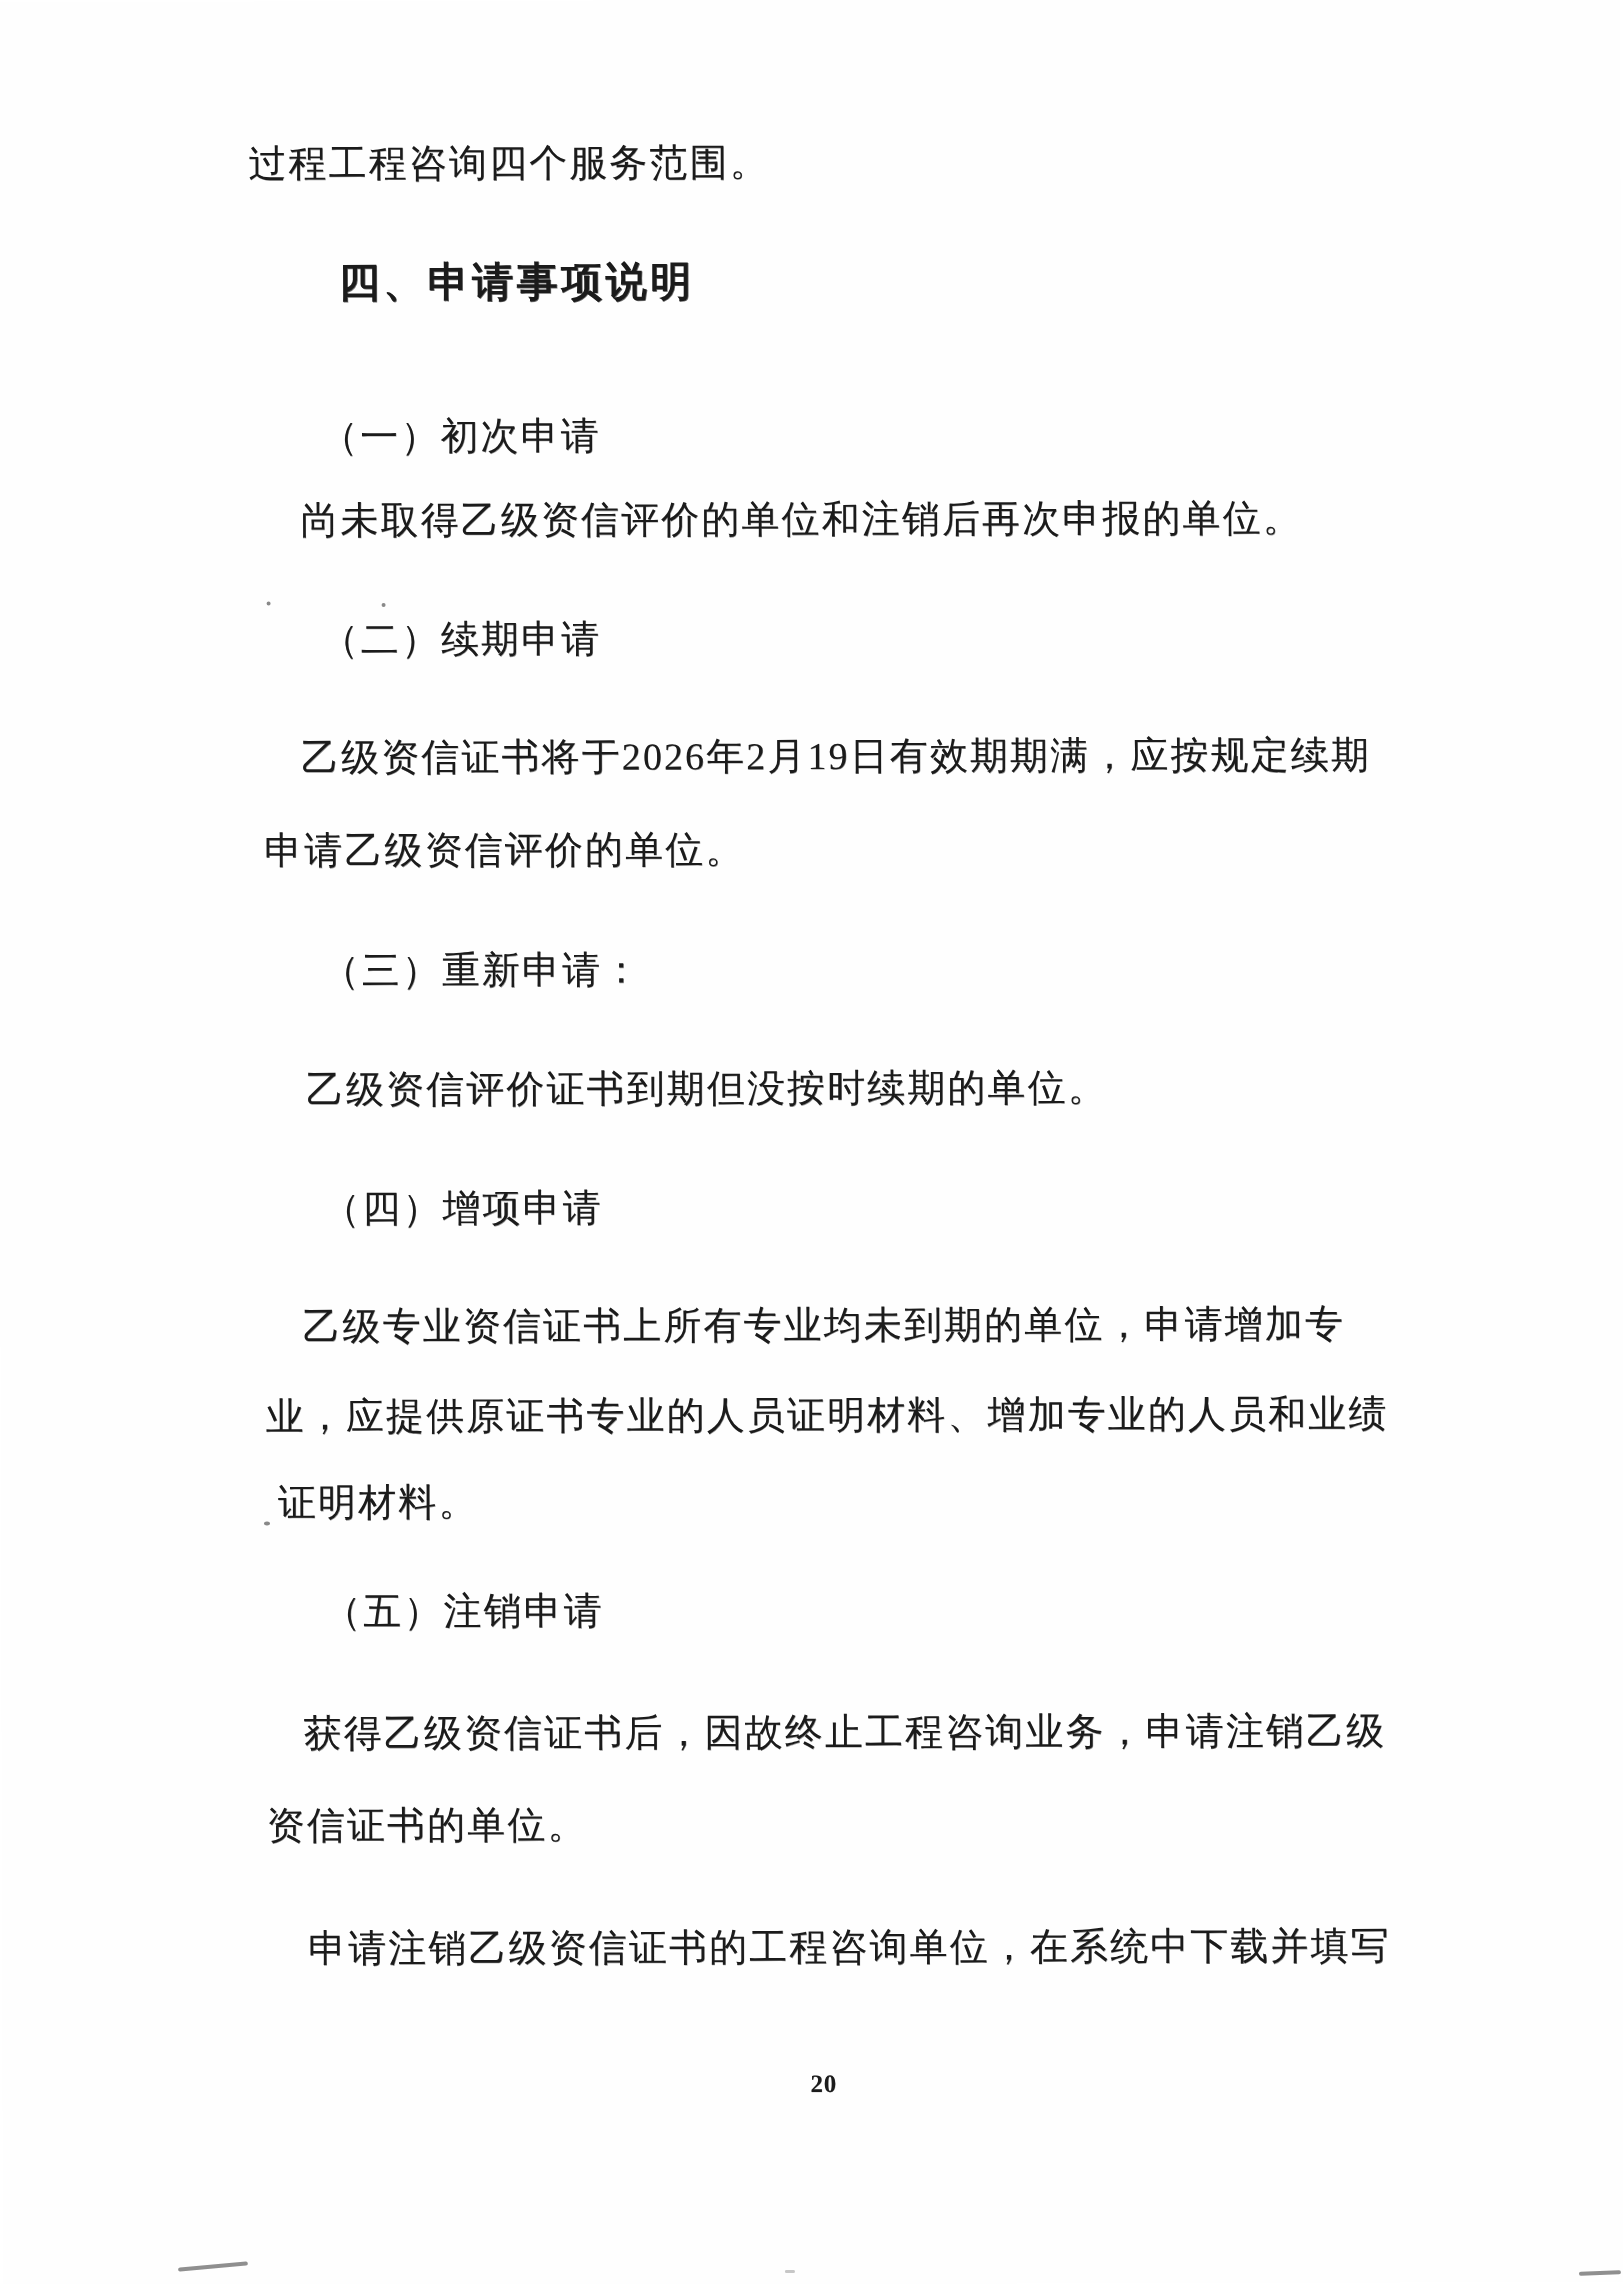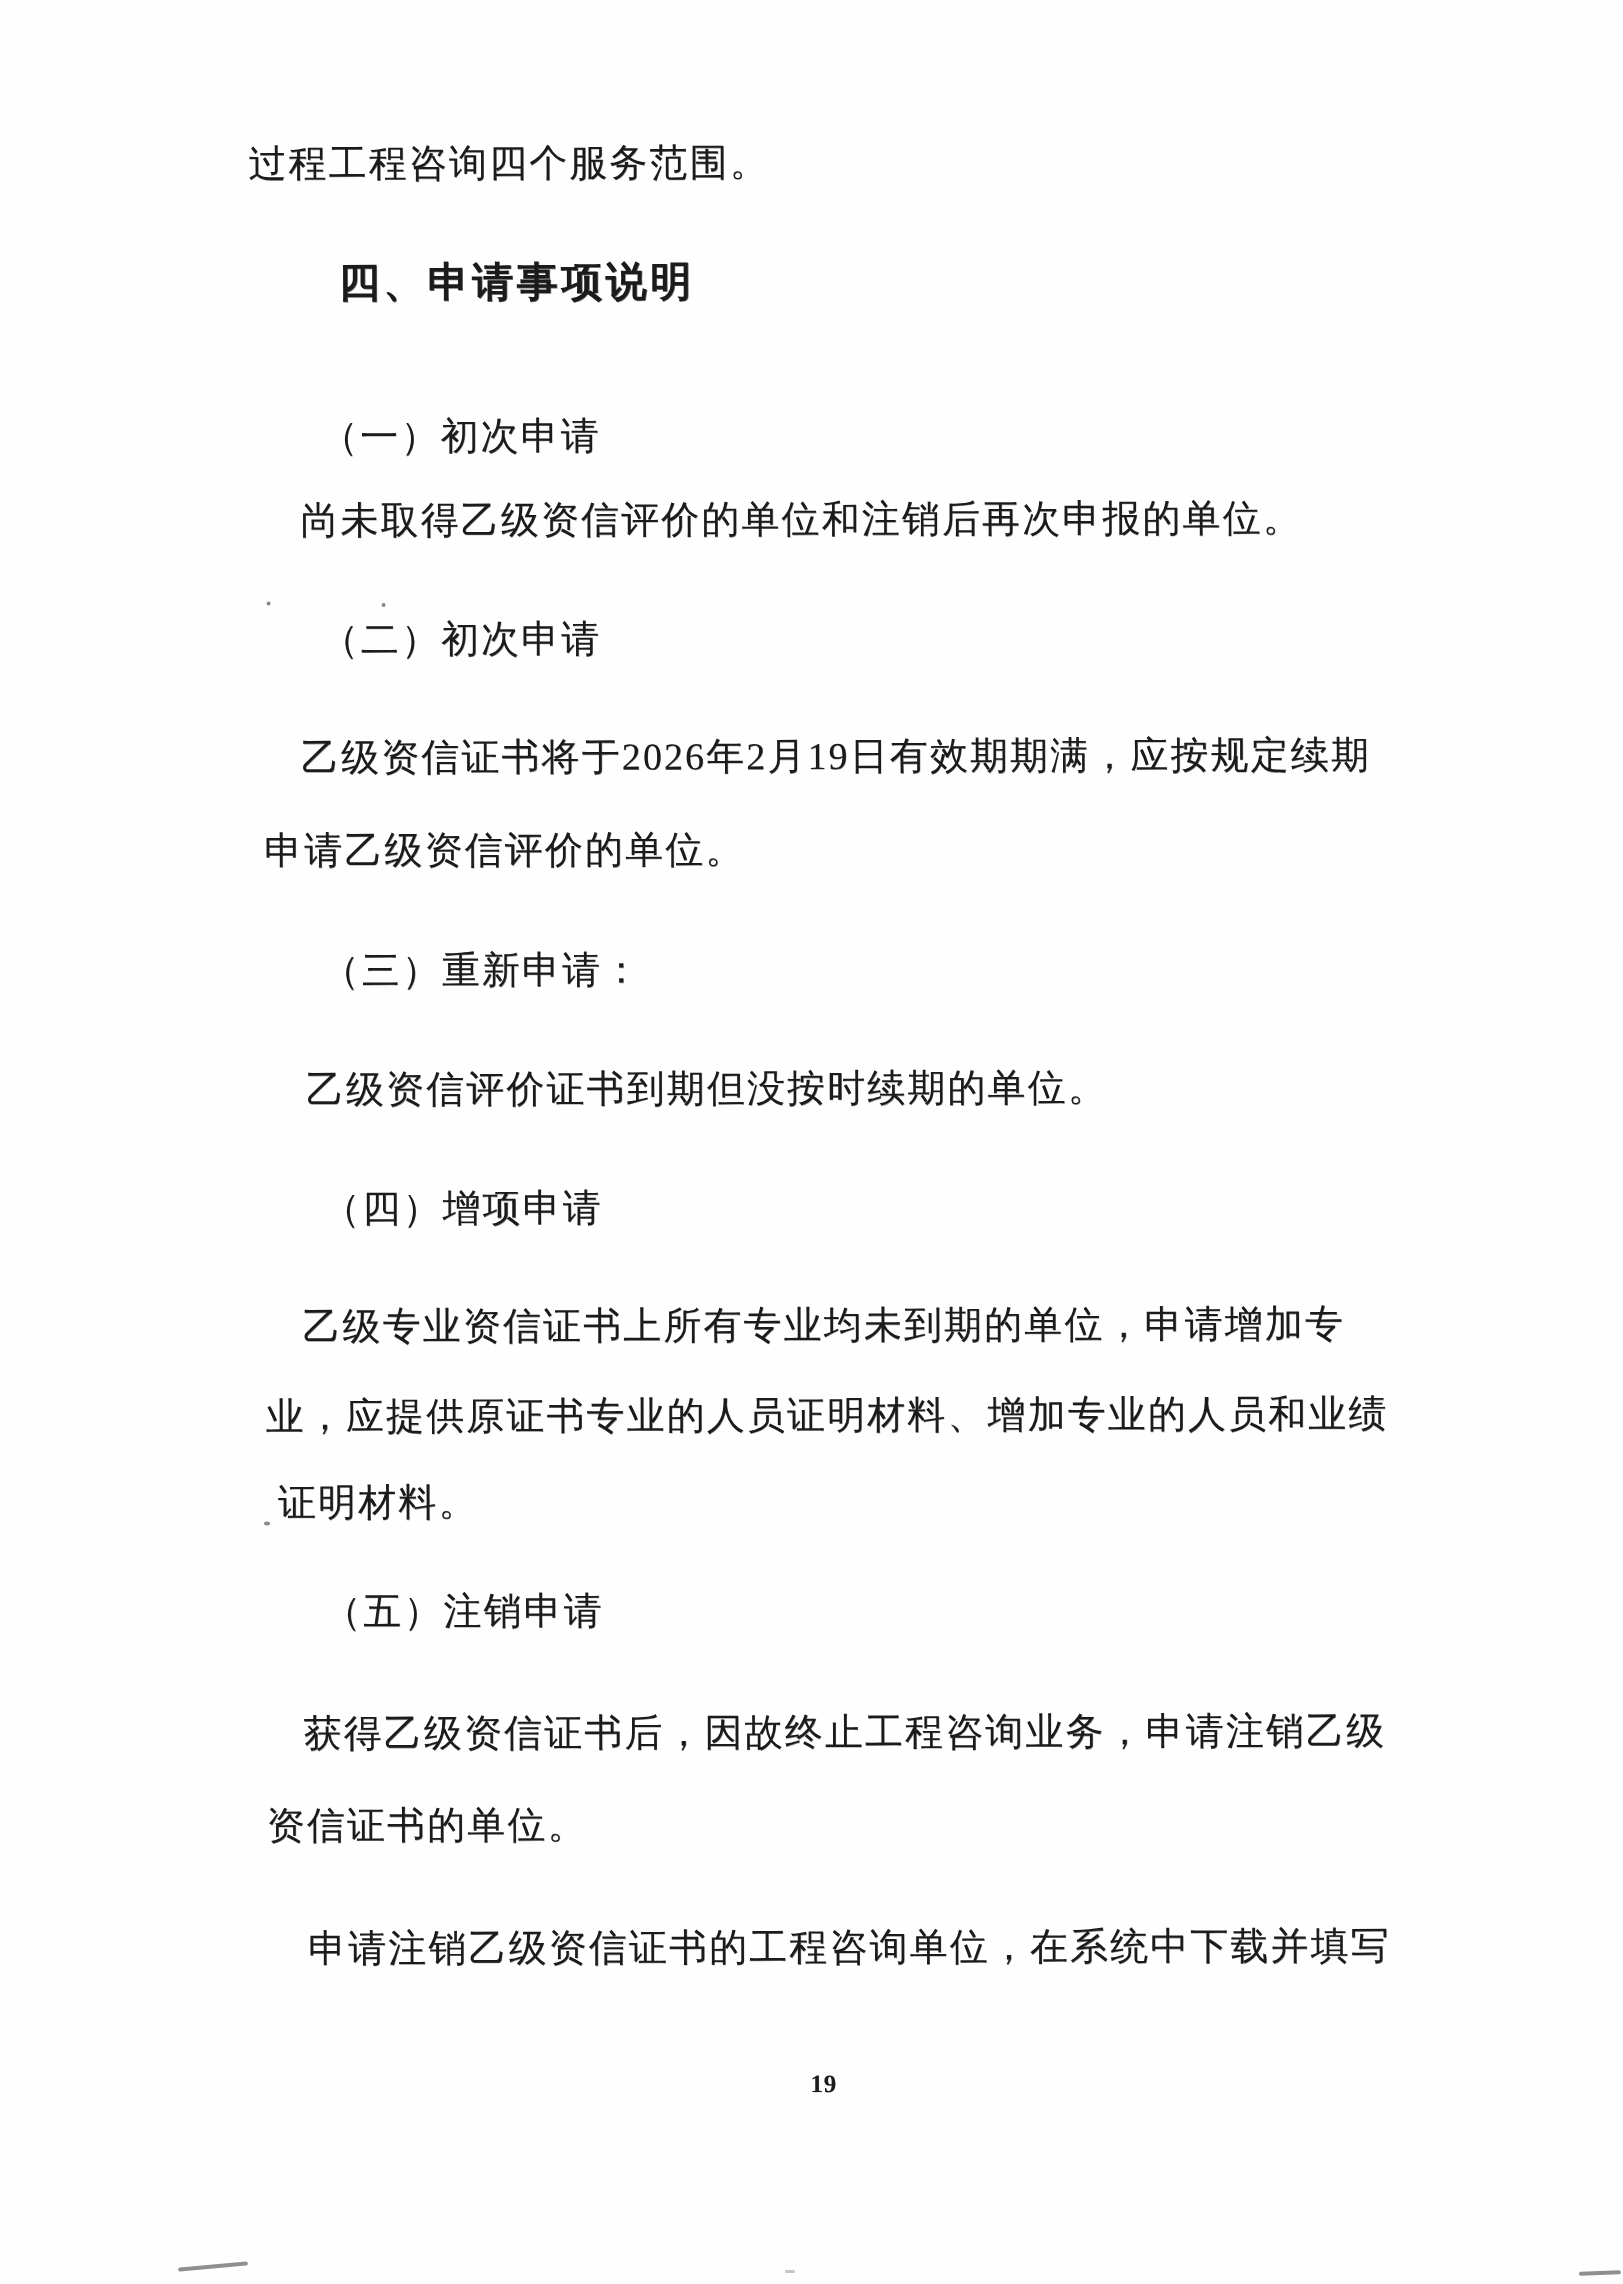--- a/index.html
+++ b/index.html
@@ -61,21 +61,21 @@
 <div class="page">
 
   <div class="line" style="left:251px; top:143px;">过程工程咨询四个服务范围。</div>
 
   <div class="line heading" style="left:341px; top:261px;">四、申请事项说明</div>
 
   <div class="line" style="left:322px; top:381px;margin-top:35px;">（一）初次申请</div>
 
   <div class="line" style="left:302px; top:500px;">尚未取得乙级资信评价的单位和注销后再次申报的单位。</div>
 
-  <div class="line" style="left:322px; top:619px;">（二）初次申请</div>
+  <div class="line" style="left:322px; top:619px;">（二）续期申请</div>
 
   <div class="line" style="left:302px; top:737px;">乙级资信证书将于2026年2月19日有效期期满，应按规定续期</div>
 
   <div class="line" style="left:265px; top:830px;">申请乙级资信评价的单位。</div>
 
   <div class="line" style="left:322px; top:950px;">（三）重新申请：</div>
 
   <div class="line" style="left:306px; top:1069px;">乙级资信评价证书到期但没按时续期的单位。</div>
 
   <div class="line" style="left:322px; top:1188px;">（四）增项申请</div>
@@ -87,21 +87,21 @@
   <div class="line" style="left:265px; top:1482px;margin-left:12px;">证明材料。</div>
 
   <div class="line" style="left:322px; top:1591px;">（五）注销申请</div>
 
   <div class="line" style="left:302px; top:1713px;">获得乙级资信证书后，因故终止工程咨询业务，申请注销乙级</div>
 
   <div class="line" style="left:265px; top:1805px;">资信证书的单位。</div>
 
   <div class="line" style="left:306px; top:1928px;">申请注销乙级资信证书的工程咨询单位，在系统中下载并填写</div>
 
-  <div class="pageno" style="left:808px; top:2070px;">19</div>
+  <div class="pageno" style="left:808px; top:2070px;">20</div>
 
   <div class="speck" style="left:268px; top:600px; width:4.2px; height:4.2px;"></div>
   <div class="speck" style="left:383px; top:602px; width:4.2px; height:4.2px;"></div>
   <div class="speck" style="left:263px; top:1520px; width:5.6px; height:3.5px;"></div>
   <div class="speck" style="left:782px; top:2270px; width:9.8px; height:2.8px; border-radius:1.4px; opacity:0.3;"></div>
   <div class="smudge" style="left:175px; top:2263px; width:70px; height:3.5px; transform:rotate(-5deg);"></div>
   <div class="smudge" style="left:1576px; top:2273px; width:42px; height:4.2px; transform:rotate(-2deg);"></div>
 
 </div>
 

